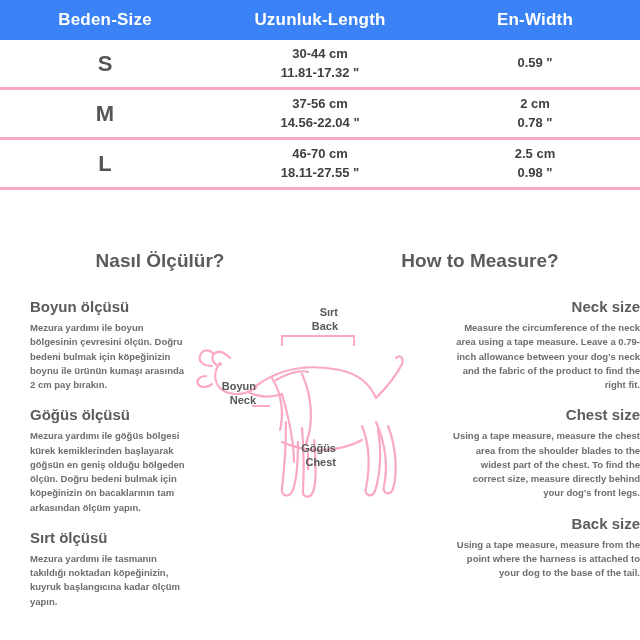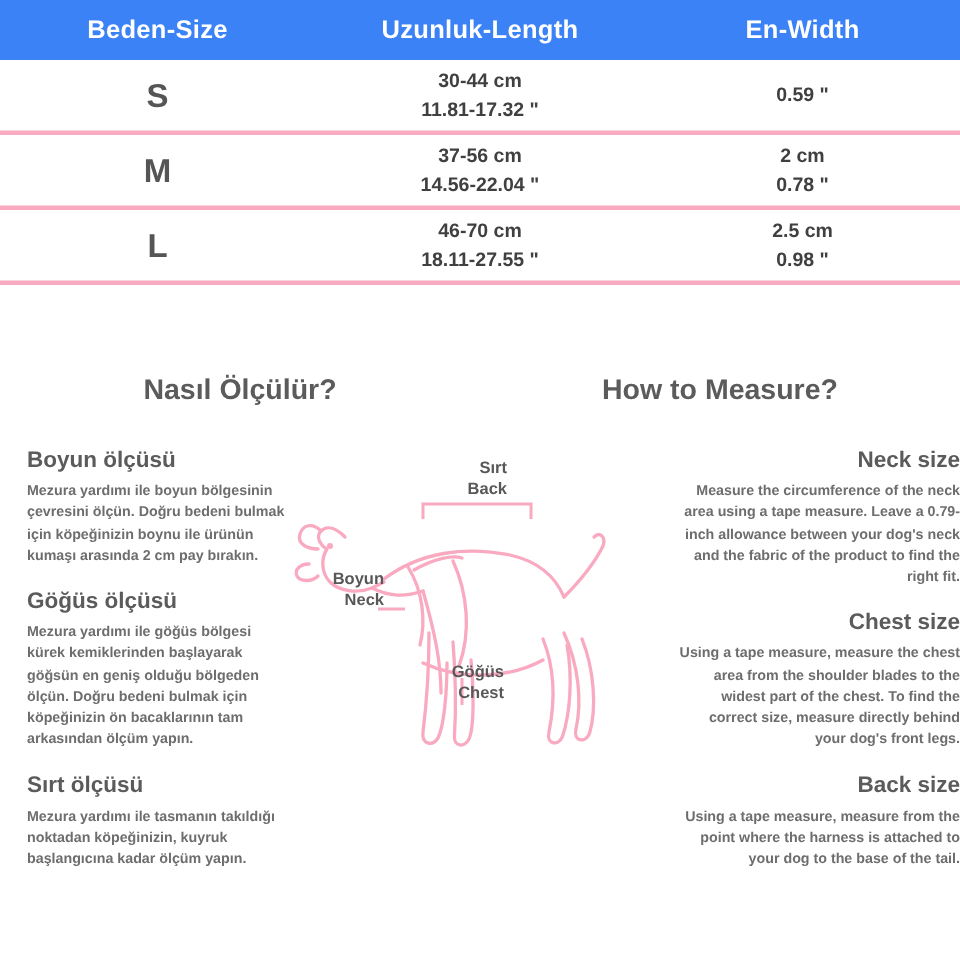--- a/index.html
+++ b/index.html
@@ -64,21 +64,21 @@
     font-weight: bold;
     color: #5b5b5b;
   }
 
   .content {
     position: relative;
     margin-top: 26px;
     display: flex;
     width: 640px;
   }
-  .col-left  { width: 190px; padding-left: 18px; }
+  .col-left  { width: 190px; padding-left: 30px; }
   .col-mid   { width: 260px; position: relative; }
   .col-right { width: 190px; text-align: right; }
 
   .sec-title {
     font-size: 15px;
     font-weight: bold;
     color: #5b5b5b;
     margin-bottom: 6px;
   }
   .sec-body {

